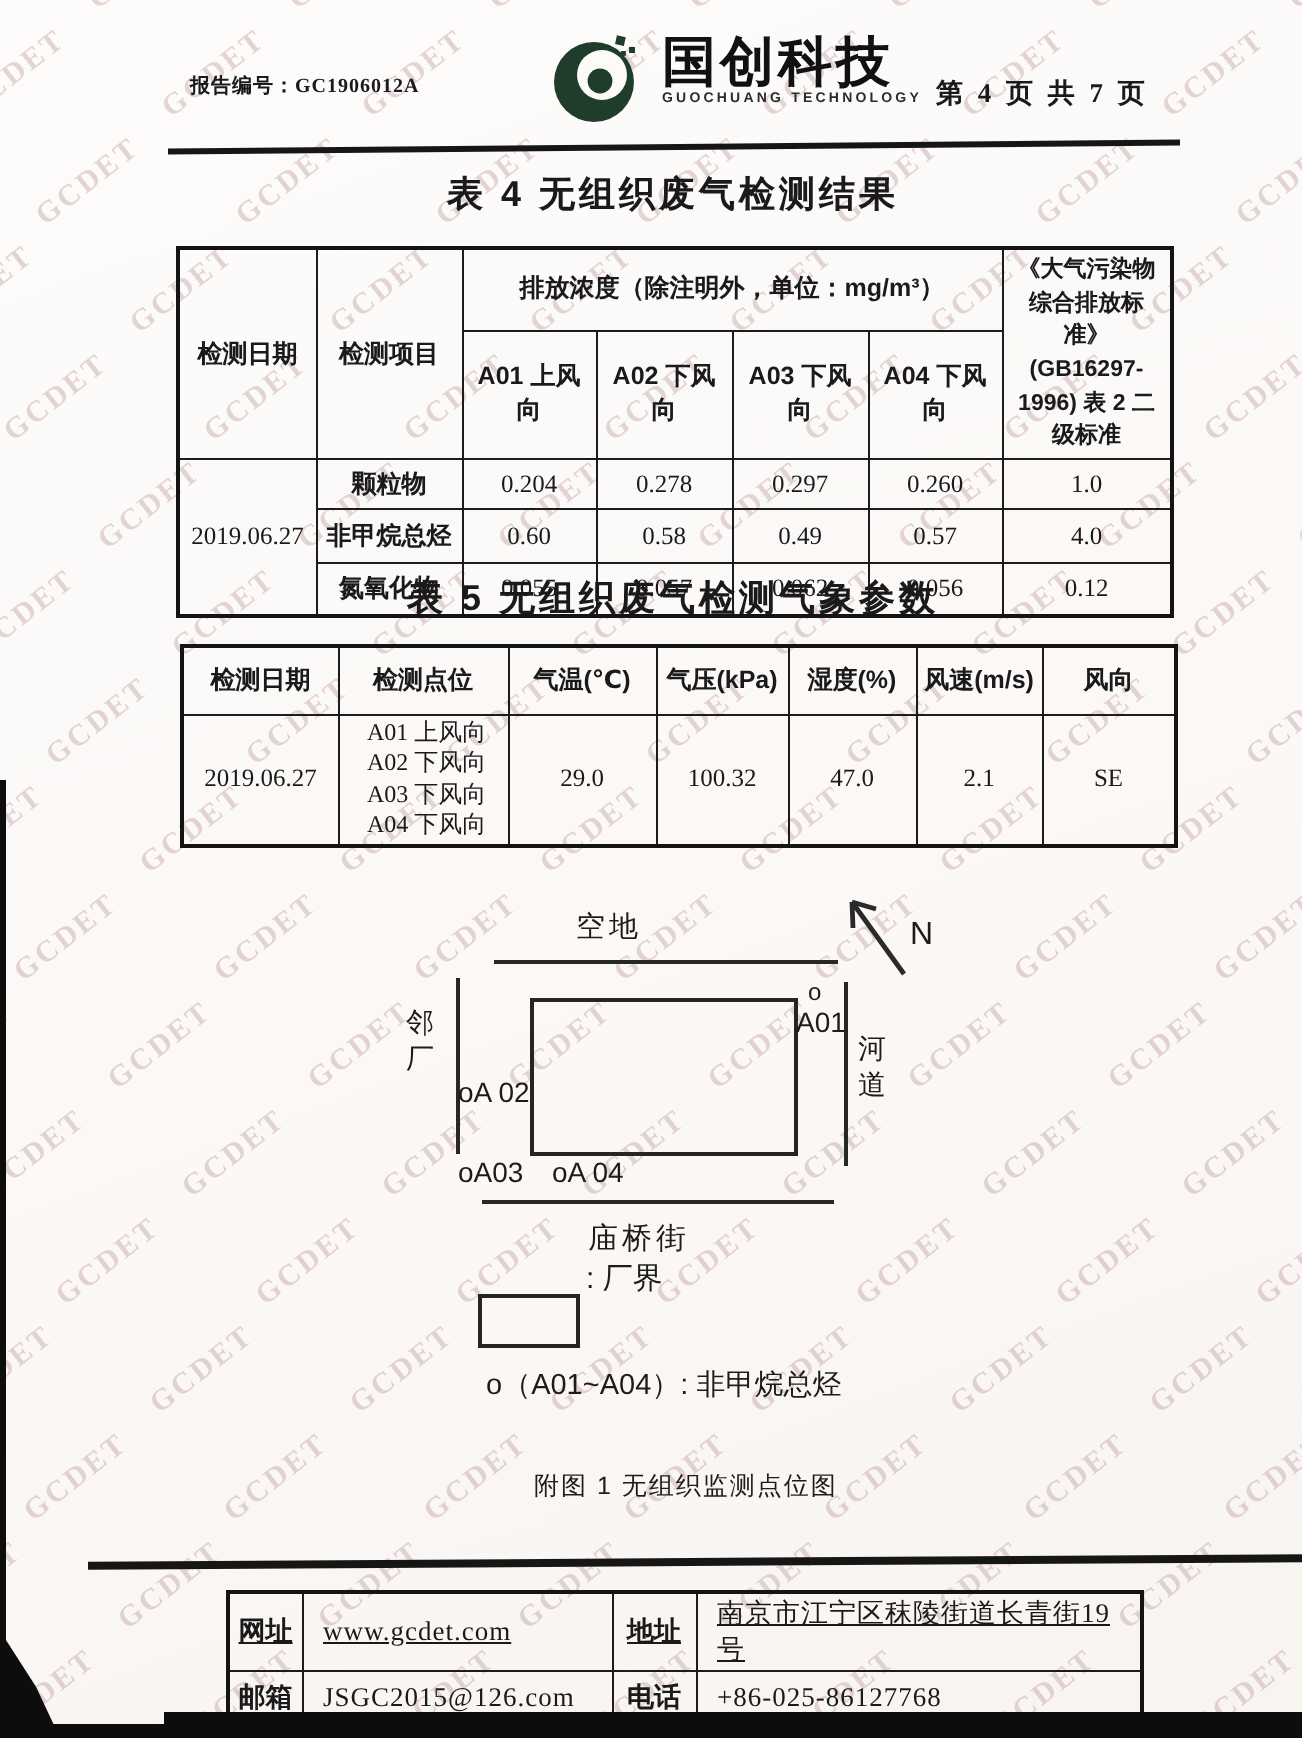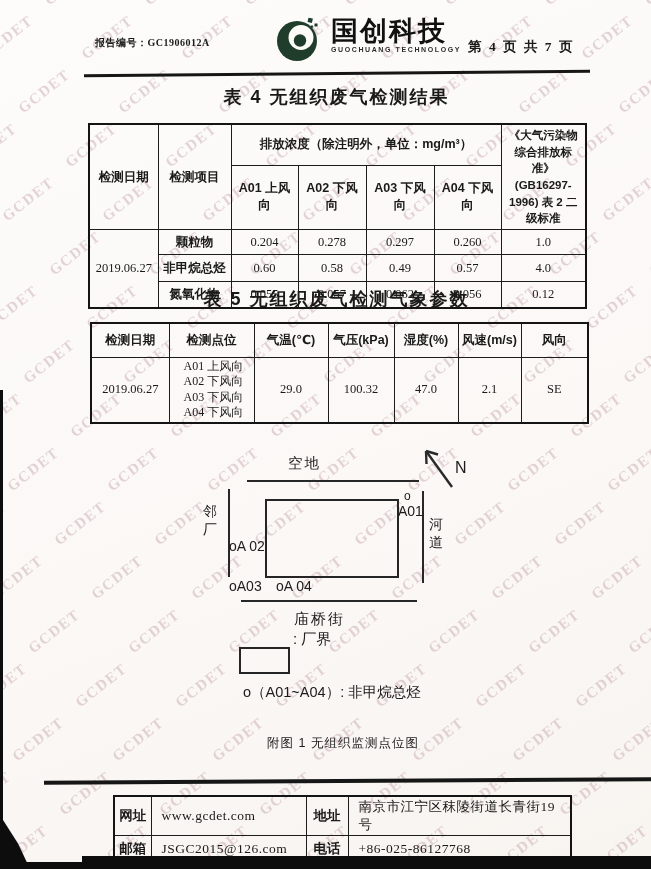--- a/index.html
+++ b/index.html
@@ -319,21 +319,21 @@
   <div class="abs rule" style="left:44px;top:779px;width:607px;height:4px;transform:rotate(-0.35deg);"></div>
 
   <table class="t-outer ftr" style="left:113px;top:795px;width:457px;">
     <colgroup>
       <col style="width:37px">
         <col style="width:155px">
         <col style="width:42px">
         <col style="width:223px">
     </colgroup>
     <tbody>
-        <tr style="height:27px;">
+        <tr style="height:27px;text-decoration:underline;">
       <td class="lbl">网址</td>
       <td class="val">www.gcdet.com</td>
       <td class="lbl">地址</td>
       <td class="val">南京市江宁区秣陵街道长青街19号</td>
     </tr>
     <tr style="height:28px;">
       <td class="lbl">邮箱</td>
       <td class="val">JSGC2015@126.com</td>
       <td class="lbl">电话</td>
       <td class="val">+86-025-86127768</td>

